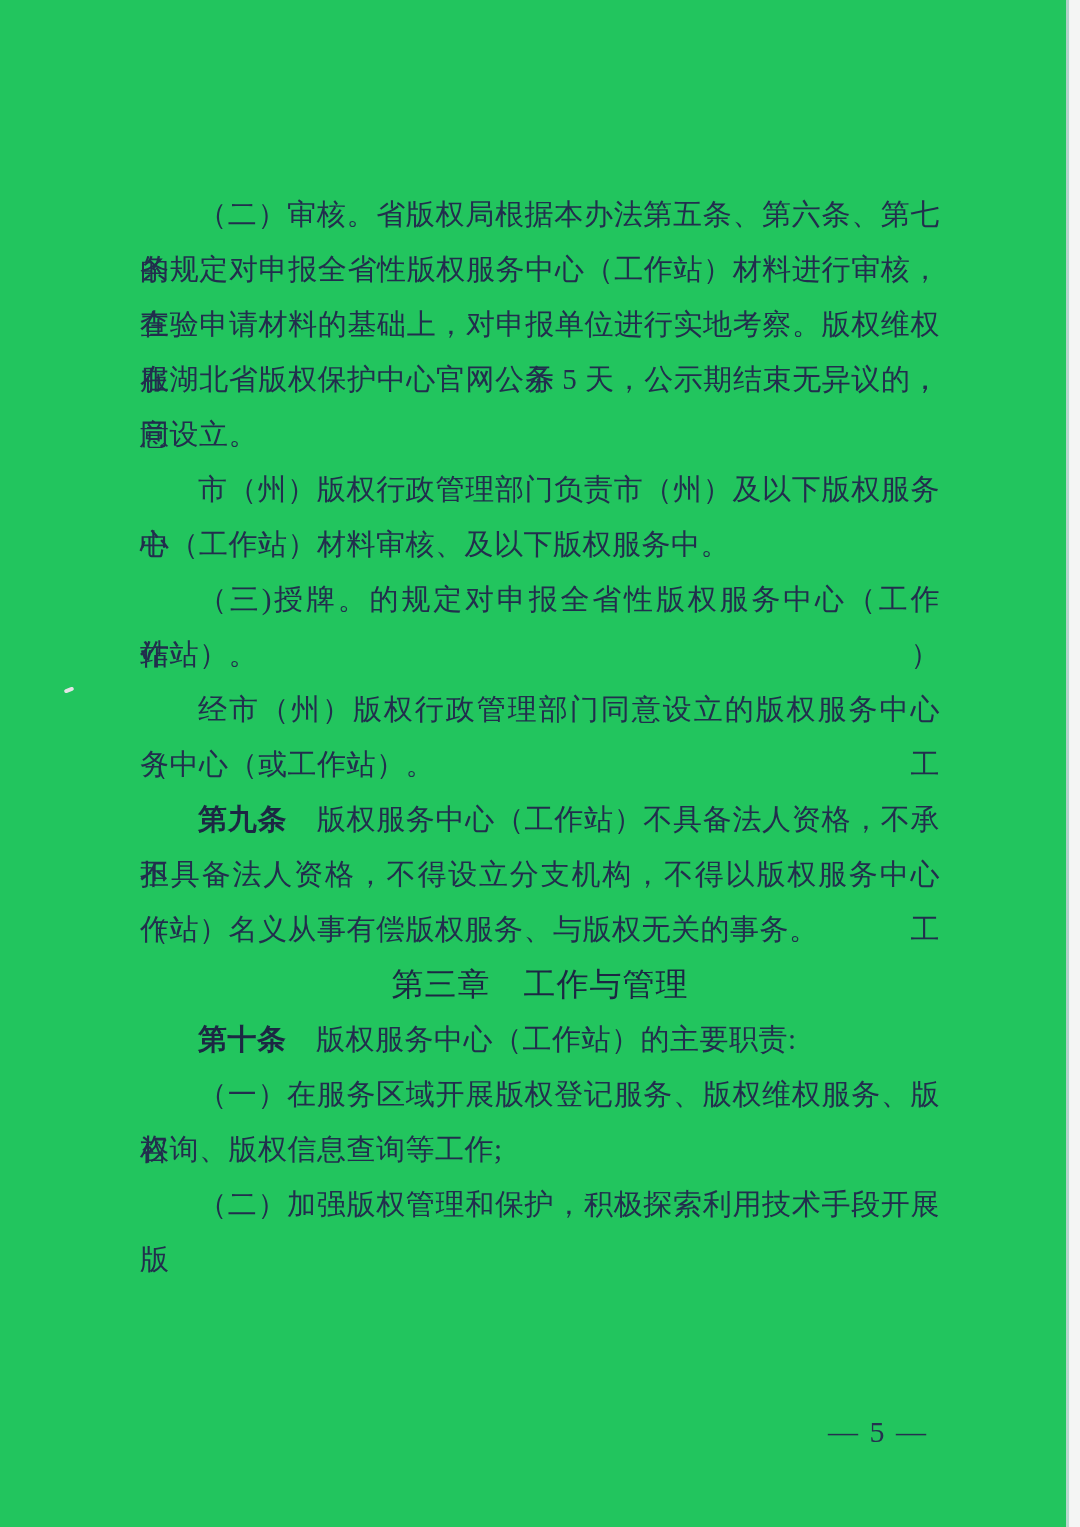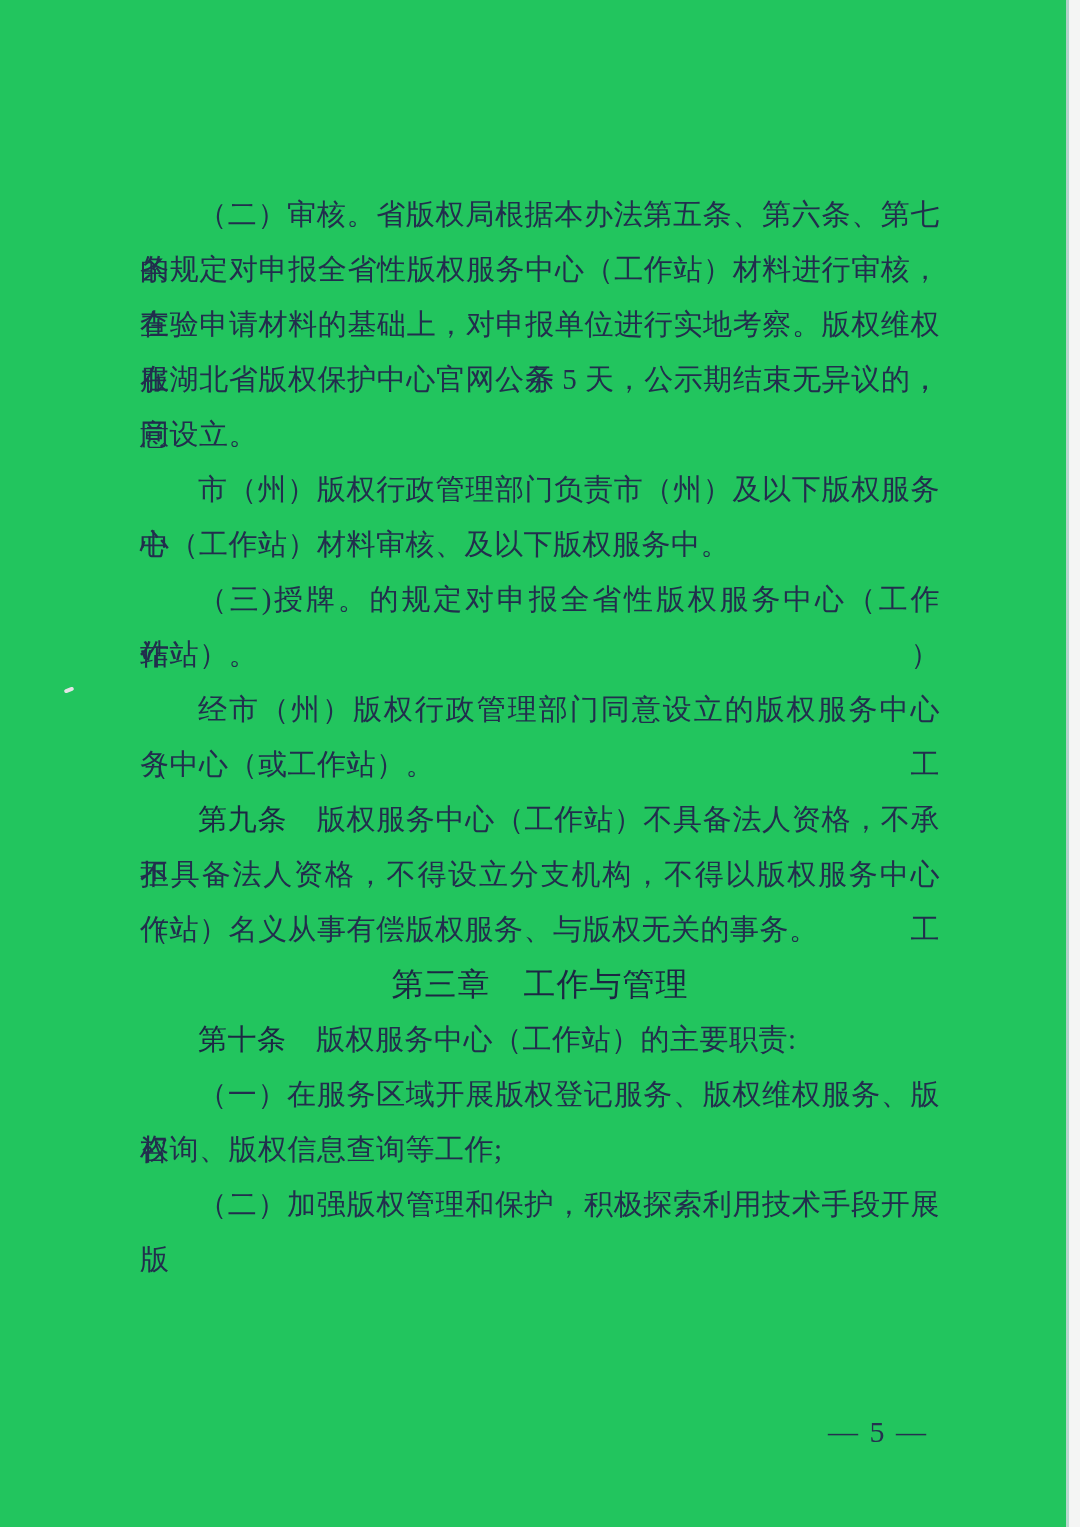--- a/index.html
+++ b/index.html
@@ -54,21 +54,21 @@
     text-align: justify;
     color: #222e4d;
   }
   .line.fill {
     white-space: normal;
     text-align: justify;
     text-align-last: justify;
   }
   .line.indent { text-indent: 58px; }
   .b {
-    font-weight: 400;
+    font-weight: 700;
     color: #1c2743;
   }
   .block.heading {
     height: 55px;
     line-height: 55px;
     font-size: 32px;
     font-weight: 400;
     text-align: center;
     font-family: "DejaVu Sans", "Liberation Sans", sans-serif;
     color: #1c2743;

